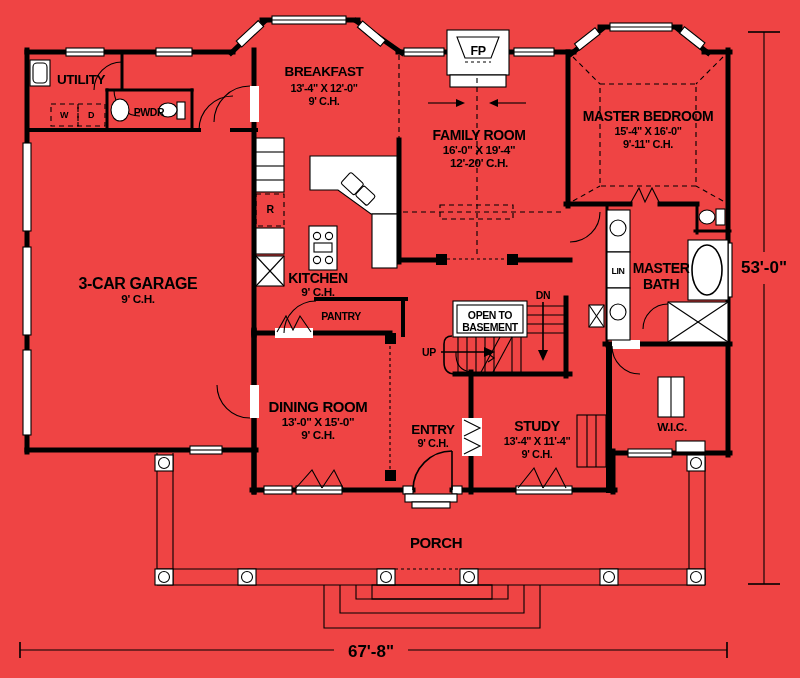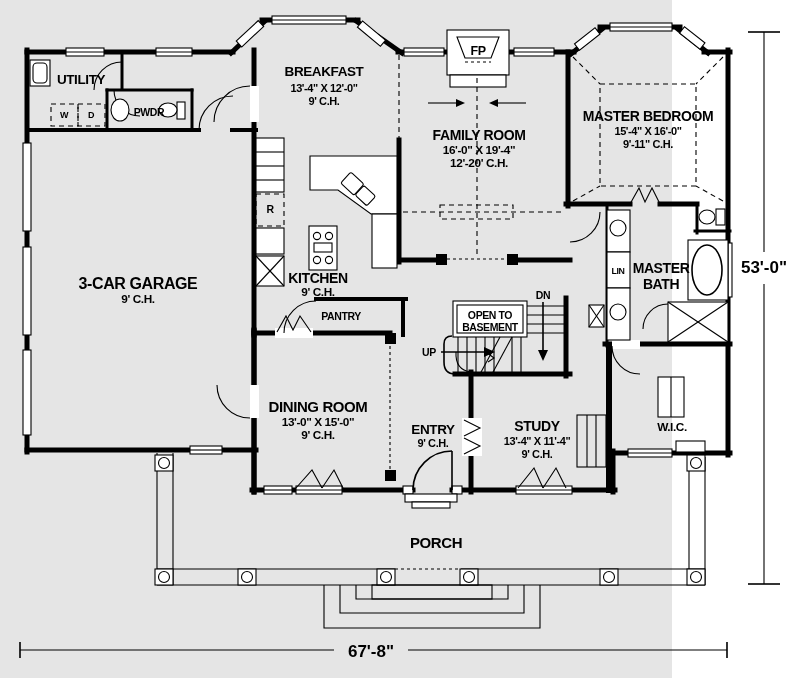--- a/index.html
+++ b/index.html
@@ -1,16 +1,16 @@
 <!DOCTYPE html>
 <html><head>
 <meta charset="utf-8">
 <style>
   html,body{margin:0;padding:0;background:#fff;}
-  .canvas{width:672px;height:678px;position:relative;background:#e5e5e5;}
+  .canvas{width:800px;height:678px;position:relative;background:#ef4444;}
   svg{display:block;}
   
   .w6{stroke:#000;stroke-width:6;fill:none;stroke-linecap:square;}
   .w5{stroke:#000;stroke-width:5;fill:none;stroke-linecap:square;}
   .w4{stroke:#000;stroke-width:4;fill:none;stroke-linecap:square;}
   .w3{stroke:#000;stroke-width:3;fill:none;stroke-linecap:square;}
   .t1{stroke:#000;stroke-width:1.1;fill:none;}
   .t15{stroke:#000;stroke-width:1.6;fill:none;}
   .dash{stroke:#000;stroke-width:1.1;fill:none;stroke-dasharray:5 4;}
   .dash2{stroke:#000;stroke-width:1.1;fill:none;stroke-dasharray:3 3;}

